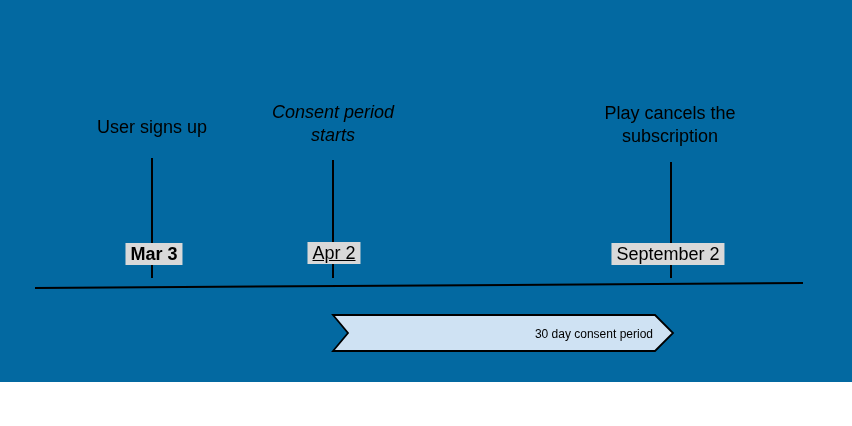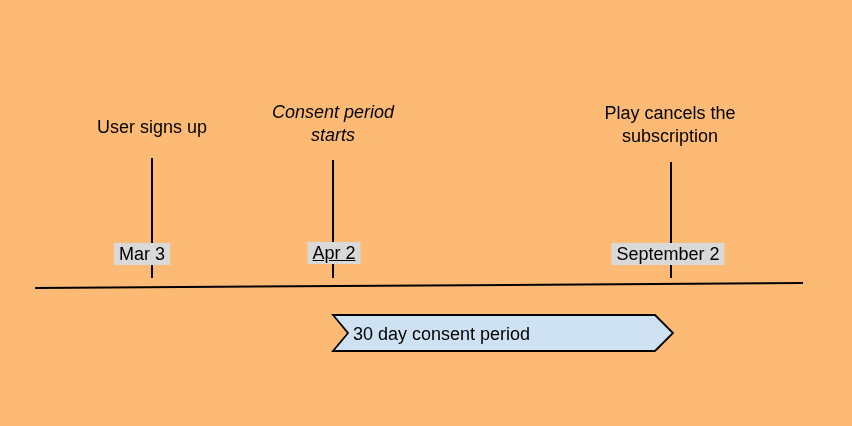--- a/index.html
+++ b/index.html
@@ -4,22 +4,22 @@
 <style>
   html, body {
     margin: 0;
     padding: 0;
     background: #ffffff;
     font-family: "Liberation Sans", sans-serif;
   }
   .canvas {
     position: relative;
     width: 852px;
-    height: 426px;
-    background: #fdba74;
+    height: 382px;
+    background: #0369a1;
     overflow: hidden;
   }
   .layer-svg {
     position: absolute;
     left: 0;
     top: 0;
     width: 852px;
     height: 426px;
   }
   .event-label {
@@ -41,22 +41,22 @@
     height: 22px;
     padding: 0 5px;
     color: #000000;
     text-align: center;
     white-space: nowrap;
   }
   .ribbon-label {
     position: absolute;
     width: 300px;
     transform: translateX(-50%);
-    text-align: left;
-    font-size: 18px;
+    text-align: right;
+    font-size: 12px;
     line-height: 23px;
     color: #000000;
   }
 </style>
 </head>
 <body>
 
 <div class="canvas">
 
   <svg class="layer-svg" viewBox="0 0 852 426">
@@ -71,21 +71,21 @@
   </svg>
 
   <div class="event-label" style="left:152px; top:116px;">User signs up</div>
 
   <div class="event-label" style="left:333px; top:101px;font-style:italic;">Consent period
 starts</div>
 
   <div class="event-label" style="left:670px; top:102px;">Play cancels the
 subscription</div>
 
-  <div class="date-badge" style="left:142px; top:243px;">Mar 3</div>
+  <div class="date-badge" style="left:154px; top:243px;font-weight:bold;">Mar 3</div>
 
   <div class="date-badge" style="left:334px; top:242px;text-decoration:underline;">Apr 2</div>
 
   <div class="date-badge" style="left:668px; top:243px;">September 2</div>
 
   <div class="ribbon-label" style="left:503px; top:323px;">30 day consent period</div>
 
 </div>
 
 </body></html>

